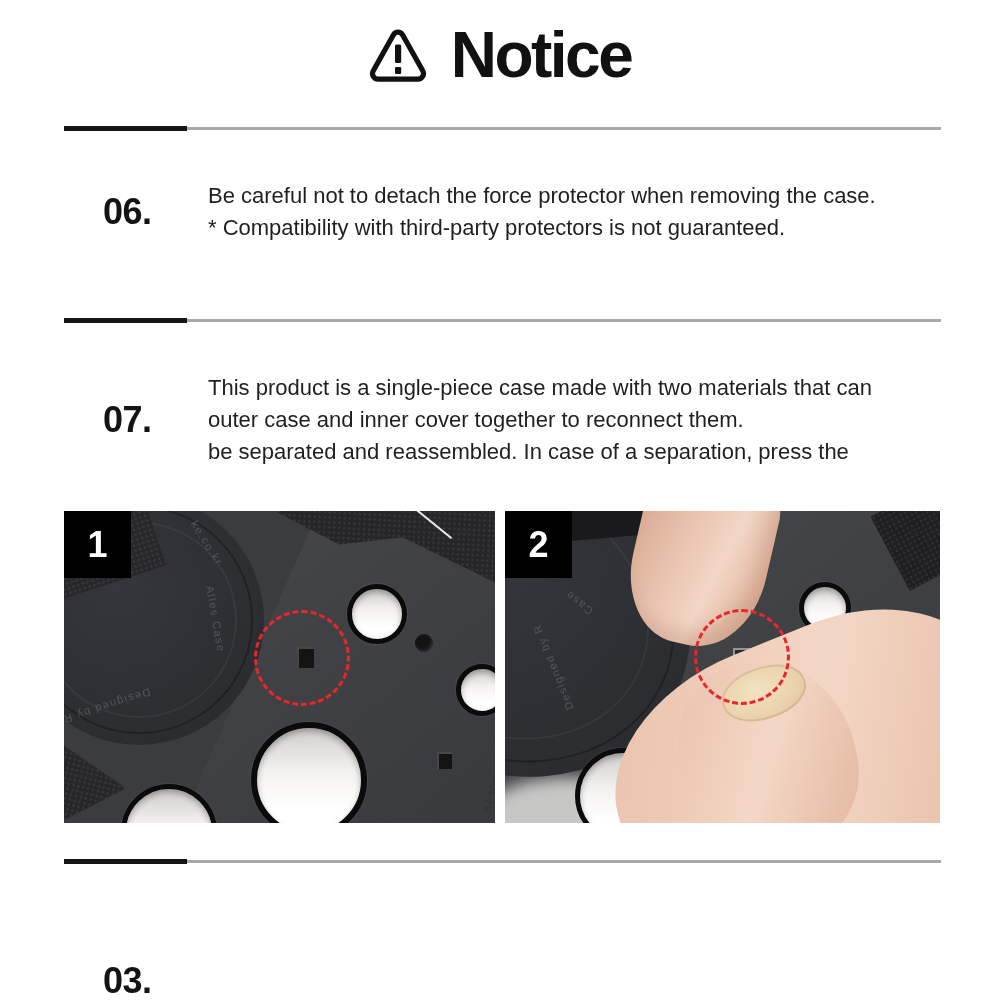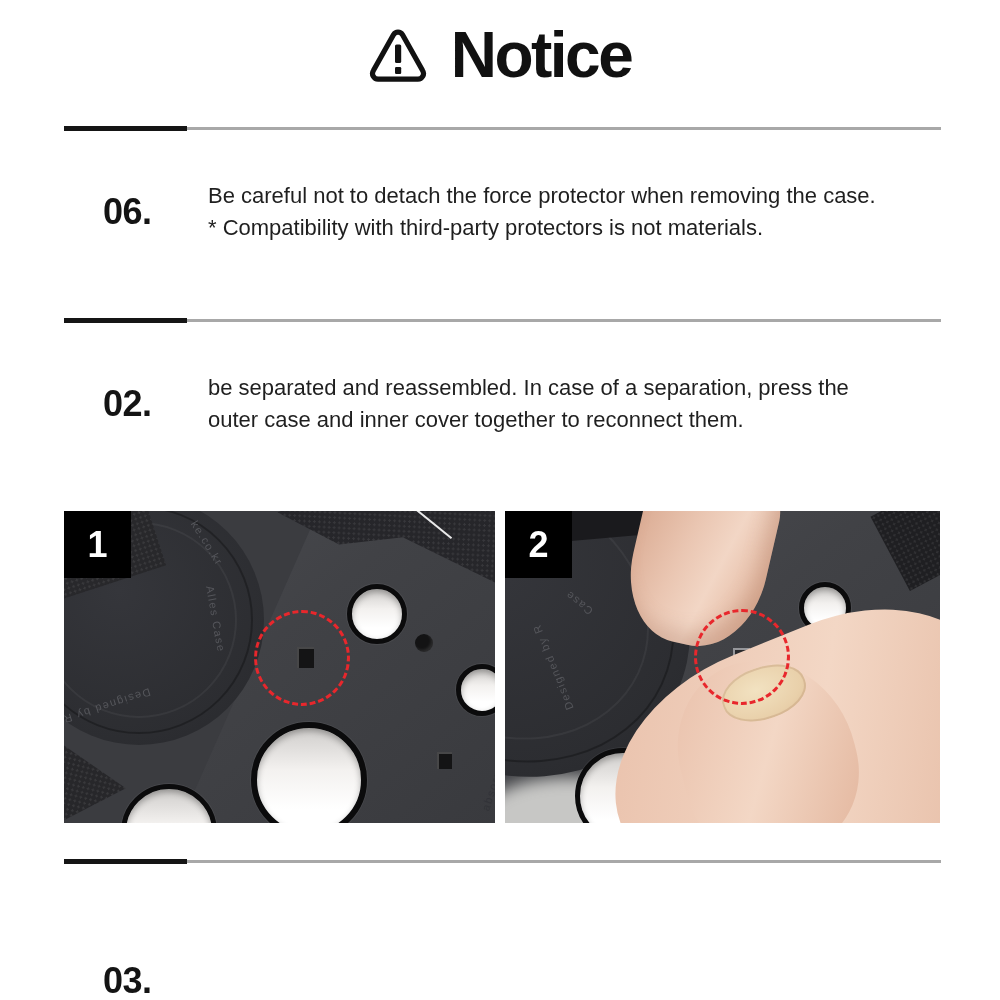--- a/index.html
+++ b/index.html
@@ -95,29 +95,30 @@
   </div>
   <div class="divider" id="divider-3">
     <span class="dark"></span>
     <span class="light"></span>
   </div>
 
   <section class="section" id="section-01">
     <div class="sec-num">06.</div>
     <div class="sec-text">
       <div class="line">Be careful not to detach the force protector when removing the case.</div>
-      <div class="line">* Compatibility with third-party protectors is not materials.</div>
+      <div class="line">* Compatibility with third-party protectors is not guaranteed.</div>
     </div>
   </section>
 
   <section class="section" id="section-02">
-    <div class="sec-num">02.</div>
+    <div class="sec-num">07.</div>
     <div class="sec-text">
+      <div class="line">This product is a single-piece case made with two materials that can</div>
+      <div class="line">outer case and inner cover together to reconnect them.</div>
       <div class="line">be separated and reassembled. In case of a separation, press the</div>
-      <div class="line">outer case and inner cover together to reconnect them.</div>
     </div>
   </section>
 
   <figure class="photo" id="photo-1">
 
     <div class="layer" style="left:0;top:0;width:100%;height:100%;
                 clip-path:polygon(0 0,59% 0,27% 100%,0 100%);background:#3b3c40;"></div>
 
     <div class="disc" style="left:-50px;top:-16px;width:250px;height:250px;">
       <div class="disc-ring" style="left:11px;top:11px;width:224px;height:224px;"></div>

